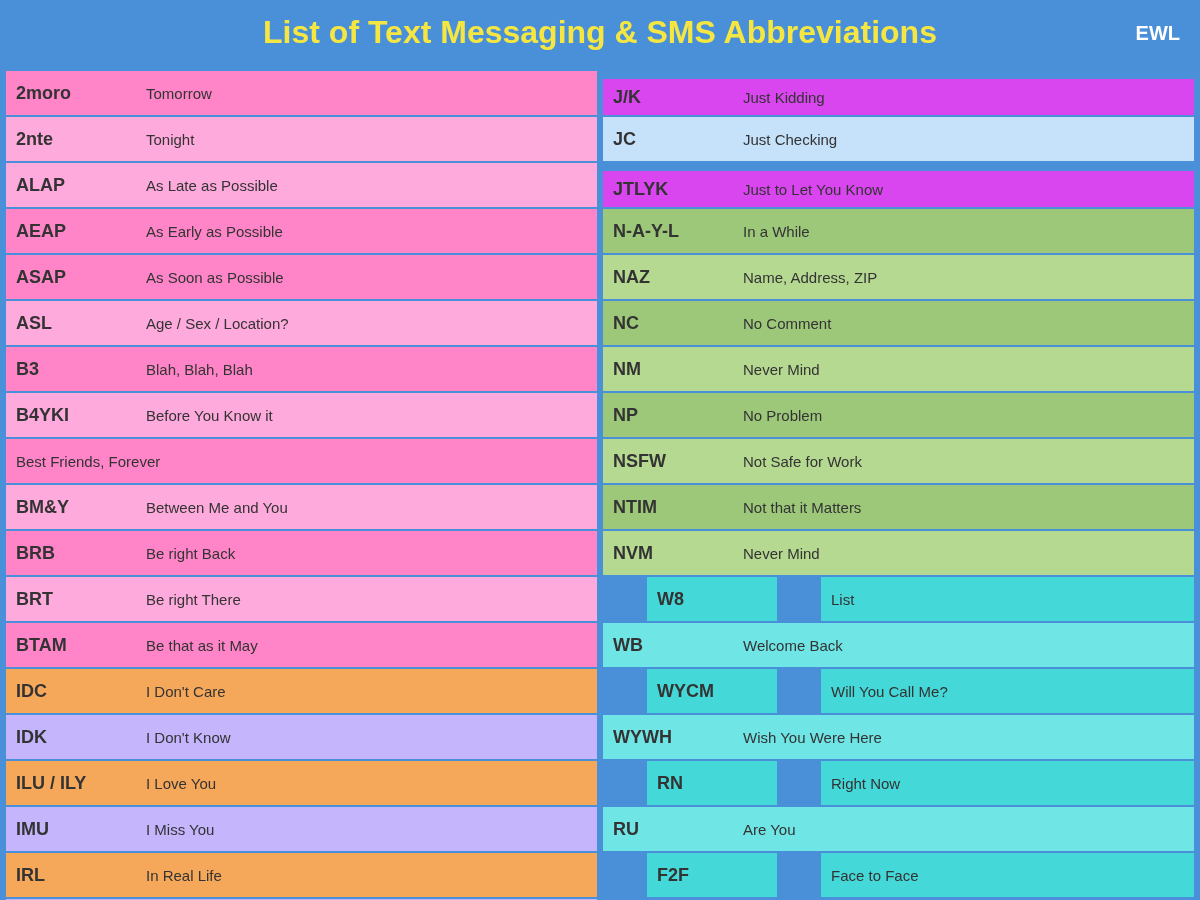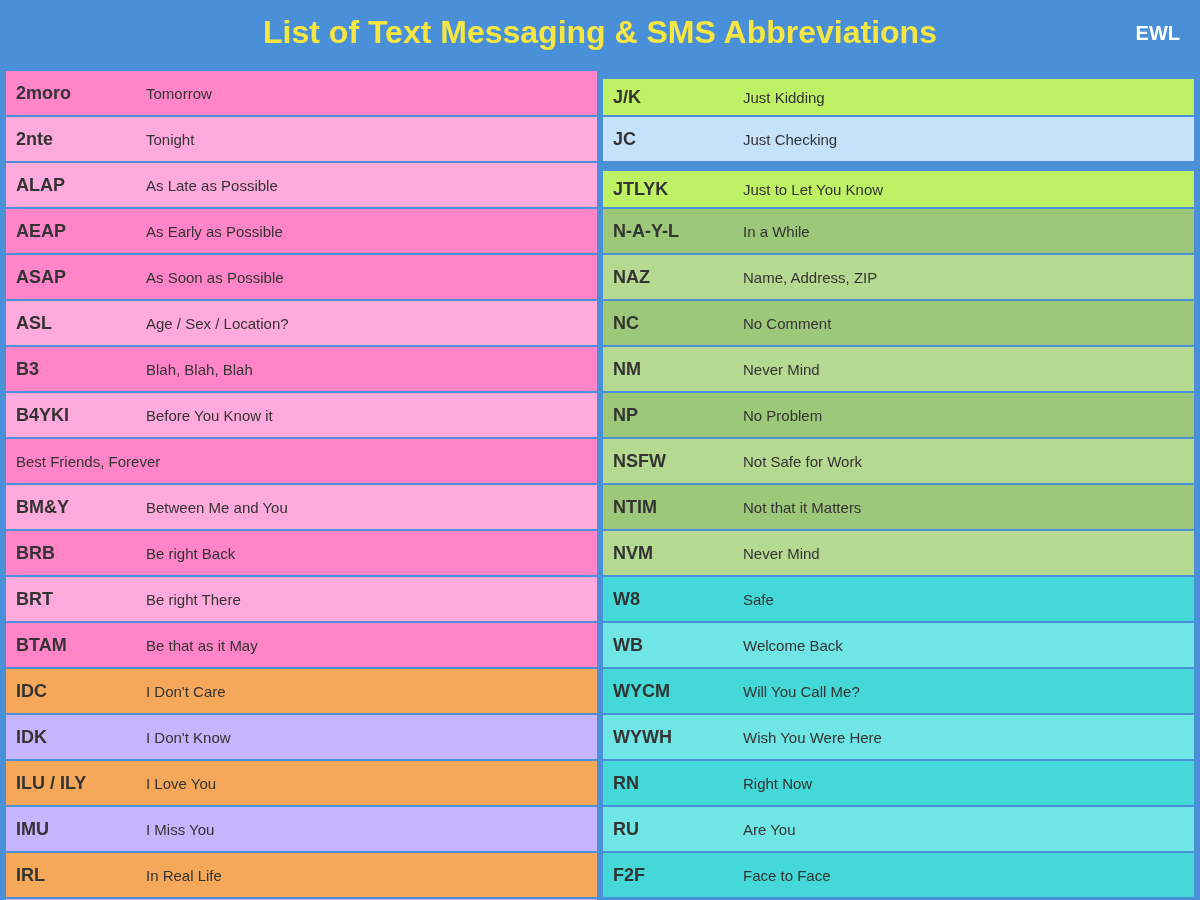--- a/index.html
+++ b/index.html
@@ -66,25 +66,25 @@
       padding: 12px 10px;
       font-size: 15px;
       color: #333;
     }
     
     .pink { background-color: #ff85c8; }
     .pink-light { background-color: #ffaadd; }
     .orange { background-color: #f5a85a; }
     .orange-light { background-color: #c4b5fd; }
     
-    .blue-light { background-color: #bef264; margin-top: 8px; }
+    .blue-light { background-color: #d946ef; margin-top: 8px; }
     .blue-lighter { background-color: #c5e2fa; }
     .green { background-color: #9dc87a; }
     .green-light { background-color: #b5d990; text-align: center; }
-    .cyan { background-color: #45d8d8; }
+    .cyan { background-color: #45d8d8; margin-left: 44px; }
     .cyan-light { background-color: #70e5e5; }
   </style>
 </head>
 <body>
 
 <div class="header">
   <h1 class="header-title">List of Text Messaging &amp; SMS Abbreviations</h1>
   <span class="header-logo">EWL</span>
 </div>
 
@@ -206,21 +206,21 @@
       <div class="row">
         <div class="cell-abbr green">NTIM</div>
         <div class="cell-meaning green">Not that it Matters</div>
       </div>
       <div class="row">
         <div class="cell-abbr green-light">NVM</div>
         <div class="cell-meaning green-light">Never Mind</div>
       </div>
       <div class="row">
         <div class="cell-abbr cyan">W8</div>
-        <div class="cell-meaning cyan">Safe</div>
+        <div class="cell-meaning cyan">List</div>
       </div>
       <div class="row">
         <div class="cell-abbr cyan-light">WB</div>
         <div class="cell-meaning cyan-light">Welcome Back</div>
       </div>
       <div class="row">
         <div class="cell-abbr cyan">WYCM</div>
         <div class="cell-meaning cyan">Will You Call Me?</div>
       </div>
       <div class="row">

